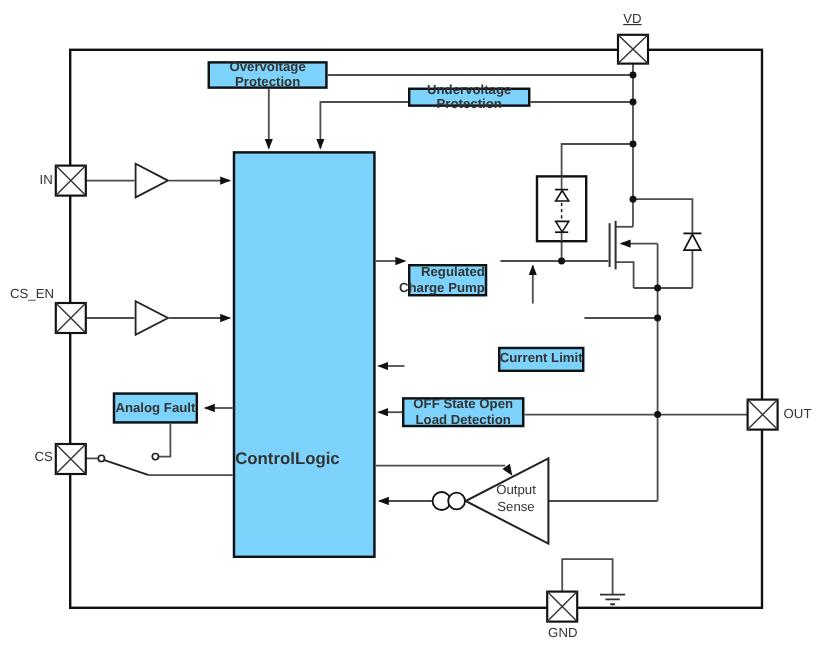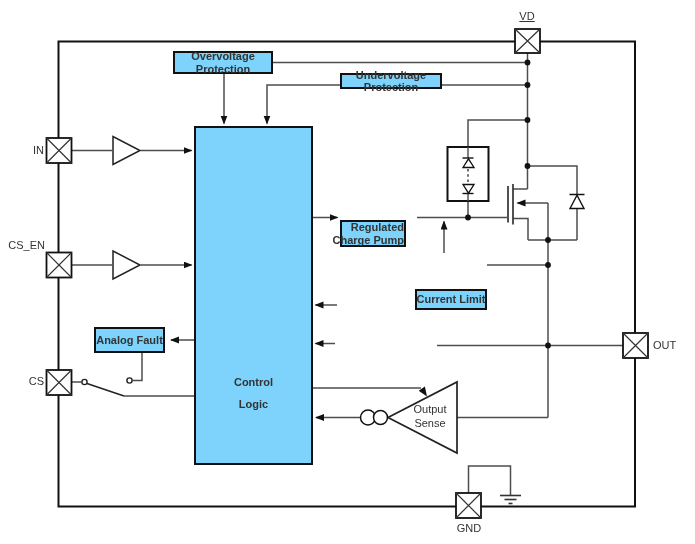--- a/index.html
+++ b/index.html
@@ -21,22 +21,22 @@
     display:flex;flex-direction:column;align-items:center;justify-content:center;
     font-size:11px;line-height:12.5px;text-align:center;white-space:nowrap;font-weight:bold;
   }
   .lbl{
     position:absolute;z-index:3;font-size:11px;line-height:13px;
     text-align:center;white-space:nowrap;
   }
   .lbl.right{text-align:right;}
   .ctl-text{
     position:absolute;left:0;top:243px;width:100%;
-    display:flex;flex-direction:column;align-items:center;
-    line-height:22px;font-size:11px;text-align:right;
+    display:flex;flex-direction:row;align-items:center;
+    line-height:22px;font-size:14px;text-align:right;
   }
 </style>
 </head>
 <body>
 
 <div id="stage">
 
   <svg id="wires" width="695" height="544" viewBox="0 0 695 544">
     <defs>
       <marker id="ah" orient="auto" markerUnits="userSpaceOnUse" markerWidth="11" markerHeight="9" refX="8" refY="3.5">
@@ -190,20 +190,24 @@
   <div class="blk" style="left:340px;top:220px;width:66px;height:27px;align-items:flex-end;">
     <span>Regulated</span>
     <span>Charge Pump</span>
   </div>
 
   <div class="blk" style="left:415px;top:253px;width:72px;height:21px;margin-top:36px;">
     <span>Current Limit</span>
   </div>
 
 
+  <div class="blk" style="left:335px;top:331px;width:102px;height:25px;">
+    <span>OFF State Open</span>
+    <span>Load Detection</span>
+  </div>
 
   <div class="blk" style="left:94px;top:327px;width:71px;height:26px;">
     <span>Analog Fault</span>
   </div>
 
 
   <div class="lbl" style="left:403px;top:402px;width:54px;line-height:14px;">
     <div>Output</div>
     <div>Sense</div>
   </div>

